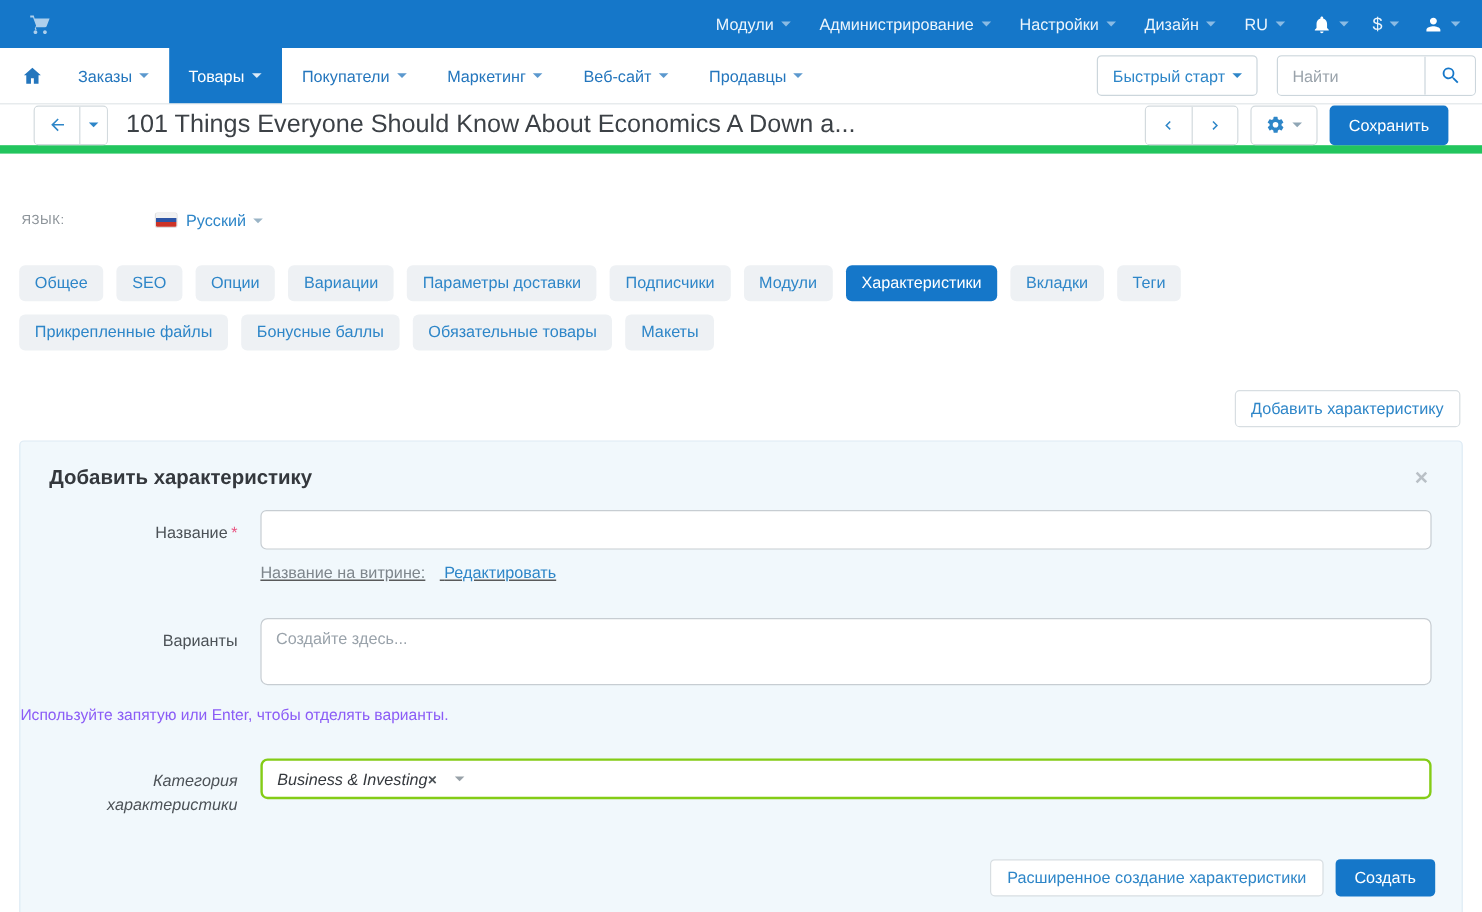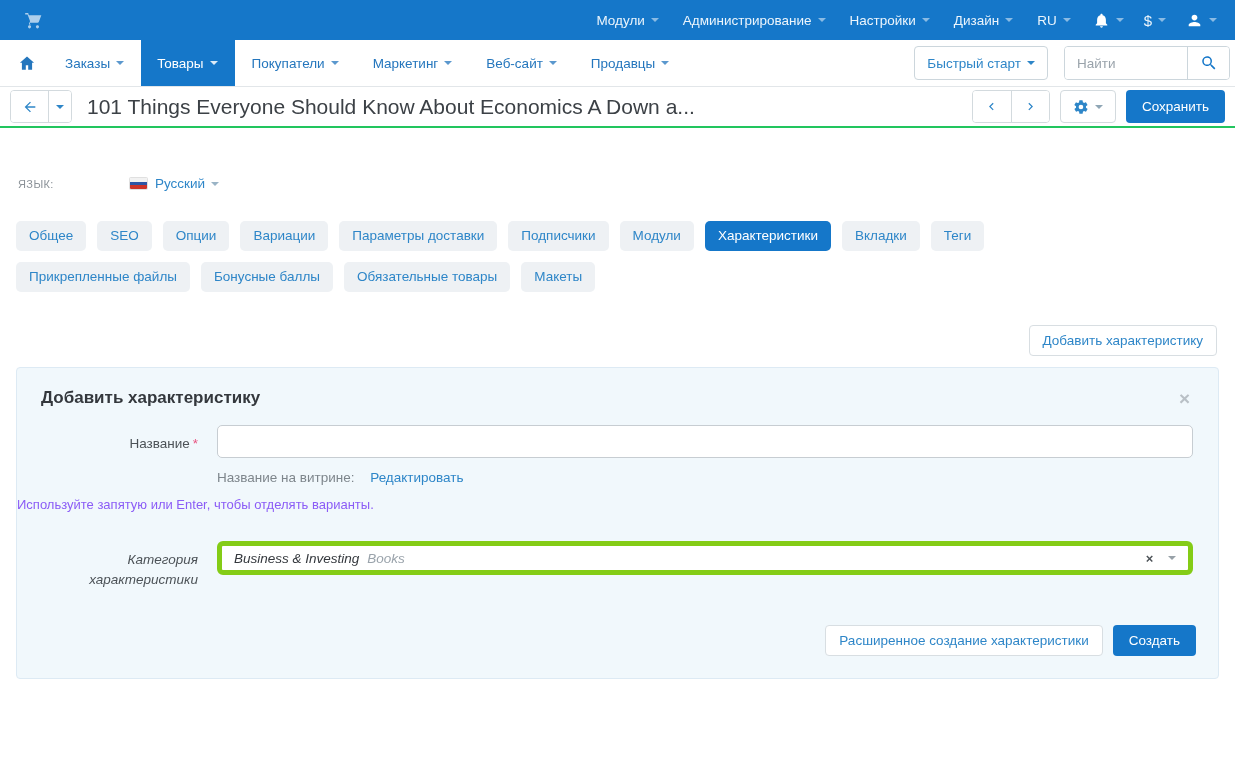--- a/index.html
+++ b/index.html
@@ -26,21 +26,21 @@
   .nav-item.active { background:#1577c9; color:#fff;padding-left:16px; }
   .nav-item.active .caret { color:#fff; opacity:.85; }
   .nav-home { padding:0 12px; }
   .nav-right { margin-left:auto; display:flex; align-items:center; padding-right:5px; }
   .quick-start { display:flex; align-items:center; background:#fff; border:1px solid #ccd6dc; border-radius:4px; color:#2e86c8; font-size:13.5px; height:34px; padding:0 12px; margin-right:16px; cursor:pointer; }
   .search-group { display:flex; align-items:stretch; border:1px solid #ccd6dc; border-radius:4px; overflow:hidden; height:34px; background:#fff; }
   .search-input { border:none; outline:none; width:122px; padding:0 12px; font-size:13.5px; color:#333; font-family:"Liberation Sans", sans-serif; }
   .search-input::placeholder { color:#9aa3ab; }
   .search-btn { width:42px; background:#fff; border:none; border-left:1px solid #ccd6dc; display:flex; align-items:center; justify-content:center; cursor:pointer; }
   
-  .toolbar { height:41px; display:flex; align-items:center; padding:0 10px; border-bottom:2px solid #22c55e; }
+  .toolbar { height:41px; display:flex; align-items:center; padding:0 28px; border-bottom:7px solid #22c55e; }
   .btn-group { display:flex; align-items:stretch; border:1px solid #d3dade; border-radius:4px; overflow:hidden; background:#fff; height:33px; }
   .seg { display:flex; align-items:center; justify-content:center; background:#fff; cursor:pointer; color:#2e86c8; }
   .seg + .seg { border-left:1px solid #d3dade; }
   .seg-wide { width:37px; } .seg-narrow { width:23px; } .seg-mid { width:38px; }
   .page-title { font-size:21px; color:#3c4146; margin-left:15px; white-space:nowrap; overflow:hidden; flex:1; }
   .tool-right { display:flex; align-items:flex-end; }
   .btn-icon { display:flex; align-items:center; background:#fff; border:1px solid #d3dade; border-radius:4px; height:33px; padding:0 12px; margin-left:10px; color:#2e86c8; cursor:pointer; }
   .btn-icon .caret { color:#8fa6b5; }
   .btn-primary { background:#1577c9; color:#fff; border:none; border-radius:4px; font-size:13.5px; height:33px; padding:0 16px; margin-left:10px; cursor:pointer; font-family:"Liberation Sans", sans-serif; }
   
@@ -63,27 +63,27 @@
   .panel { margin:11px 16px 0; background:#f1f8fc; border:1px solid #ddeaf4; border-radius:4px; padding:20px 0 22px; }
   .panel-head { display:flex; align-items:center; padding:0 24px; }
   .panel-title { font-size:17px; font-weight:bold; color:#34383d; flex:1; }
   .panel-close { color:#b9c0c6; font-size:19px; font-weight:bold; line-height:1; cursor:pointer; padding:0 4px; }
   .form-row { display:flex; align-items:flex-start; padding-right:25px; }
   .form-label { width:181px; flex-shrink:0; text-align:right; font-size:13.5px; color:#4c5257; padding-top:9px; line-height:1.45; }
   .label-narrow { display:inline-block; max-width:120px; }
   .req { color:#e85380; margin-left:3px; }
   .form-field { flex:1; margin-left:19px; }
   .text-input { width:100%; height:33px; border:1px solid #c7cdd2; border-radius:5px; background:#fff; padding:0 12px; font-size:13.5px; color:#333; outline:none; font-family:"Liberation Sans", sans-serif; }
-  .sub-line { margin-left:200px; margin-top:12px; padding-right:25px; font-size:13.5px; }
+  .sub-line { margin-left:200px; margin-top:12px; padding-right:25px; font-size:13.5px;text-decoration:underline; }
   .sub-label { color:#7e868c; margin-right:12px; }
   .link { color:#2e86c8; text-decoration:none; cursor:pointer; }
   .textarea { width:100%; height:56px; border:1px solid #c7cdd2; border-radius:6px; background:#fff; padding:9px 12px; font-size:13.5px; color:#333; resize:none; outline:none; font-family:"Liberation Sans", sans-serif; }
   .textarea::placeholder { color:#9aa3ab; }
   .hint { margin-top:12px; font-size:13px; color:#8b5cf6; }
-  .select-box { display:flex; align-items:center; background:#fff; border:5px solid #84cc16; border-radius:6px; height:34px; padding:0 12px; cursor:pointer; }
+  .select-box { display:flex; align-items:center; background:#fff; border:2px solid #84cc16; border-radius:6px; height:34px; padding:0 12px; cursor:pointer; }
   .select-value { font-size:13.5px; color:#34383d; }
   .select-extra { font-size:13.5px; color:#9aa3ab; margin-left:8px; flex:1; }
   .select-clear { color:#4c5257; font-weight:bold; font-size:13px; margin-right:15px; line-height:1; }
   .select-caret { color:#98a1a8; margin-left:0; }
   .panel-footer { display:flex; justify-content:flex-end; align-items:center; gap:10px; margin-top:36px; padding-right:22px; }
   .mt17 { margin-top:17px; } .mt30 { margin-top:30px; } .mt29 { margin-top:29px;font-style:italic; }
 </style>
 </head>
 <body>
 
@@ -259,30 +259,35 @@
     </div>
     <div class="form-field">
       <input class="text-input" type="text" style="">
     </div>
   </div>
   <div class="sub-line">
     <span class="sub-label">Название на витрине:</span>
     <a class="link">Редактировать</a>
   </div>
 
+  <div class="form-row mt30">
+    <div class="form-label">Варианты</div>
+    <div class="form-field">
+      <textarea class="textarea" placeholder="Создайте здесь..." style=""></textarea>
+    </div>
+  </div>
   <div class="hint">Используйте запятую или Enter, чтобы отделять варианты.</div>
 
   <div class="form-row mt29">
     <div class="form-label">
       <span class="label-narrow">Категория характеристики</span>
     </div>
     <div class="form-field">
       <div class="select-box">
         <span class="select-value">Business &amp; Investing</span>
-        <span class="select-extra">Books</span>
         <span class="select-clear">×</span>
         <i class="caret select-caret"></i>
       </div>
     </div>
   </div>
 
   <div class="panel-footer">
     <button class="btn-outline">Расширенное создание характеристики</button>
     <button class="btn-primary" style="margin-left:0;height:31px;">Создать</button>
   </div>

